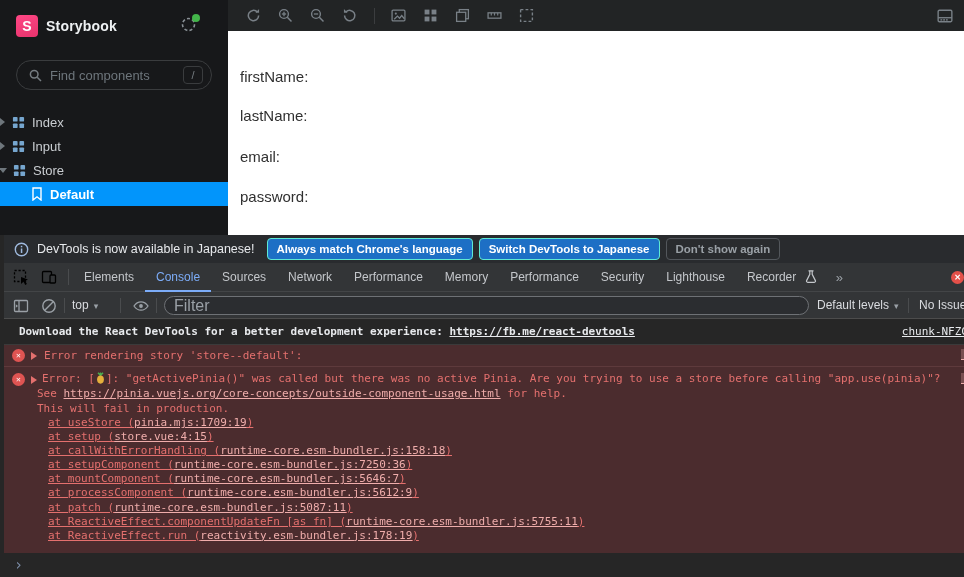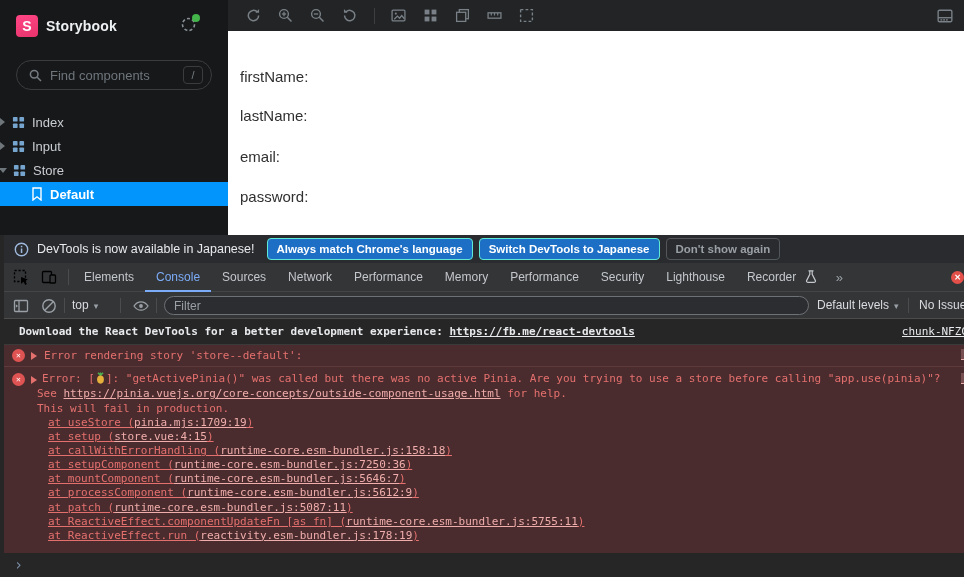--- a/index.html
+++ b/index.html
@@ -71,21 +71,21 @@
     background:#e35049; color:#fff; font-size:8px; font-weight:bold; line-height:13px; text-align:center; cursor:pointer; }
 
   .ctoolbar { position:absolute; top:57px; left:0; right:0; height:27px; background:#333537;
     border-bottom:1px solid #4c4c4c; }
   .ctoolbar .ic { position:absolute; top:5px; width:17px; height:17px; color:#9aa0a6;
     display:flex; align-items:center; justify-content:center; padding:0; }
   .ct-div { position:absolute; top:6px; width:1px; height:15px; background:#4a4c4e; }
   .ctx { position:absolute; top:0; left:68px; height:27px; line-height:26px; font-size:12px; color:#dadce0; cursor:pointer; }
   .caret { color:#9aa0a6; font-size:9px; margin-left:5px; }
   .filter { position:absolute; left:160px; top:4px; width:645px; height:19px; background:#2b2d30;
-    border:1px solid #6e7175; border-radius:10px; color:#e8eaed; font-size:12px; padding:0 9px; outline:none; font-family:inherit; }
+    border:1px solid #6e7175; border-radius:10px; color:#e8eaed; font-size:16px; padding:0 9px; outline:none; font-family:inherit; }
   .filter::placeholder { color:#9aa0a6; }
   .levels { position:absolute; top:0; left:813px; height:27px; line-height:26px; font-size:12px; color:#dadce0; cursor:pointer; white-space:nowrap; }
   .issues { position:absolute; top:0; left:915px; height:27px; line-height:26px; font-size:12px; color:#dadce0; cursor:pointer; white-space:nowrap; }
 
   .log { position:absolute; top:84px; left:0; right:0; bottom:0; background:#262626;
     font-family:"DejaVu Sans Mono", monospace; font-size:11px; overflow:hidden; }
   .row-info { position:relative; height:26px; line-height:25px; border-bottom:1px solid #3a3a3a;
     color:#e8eaed; font-weight:bold; padding-left:15px; white-space:nowrap; }
   .row-info a { color:#e8eaed; text-decoration:underline; cursor:pointer; }
   .src-link { position:absolute; right:0; top:0; color:#9aa0a6; font-weight:normal;

